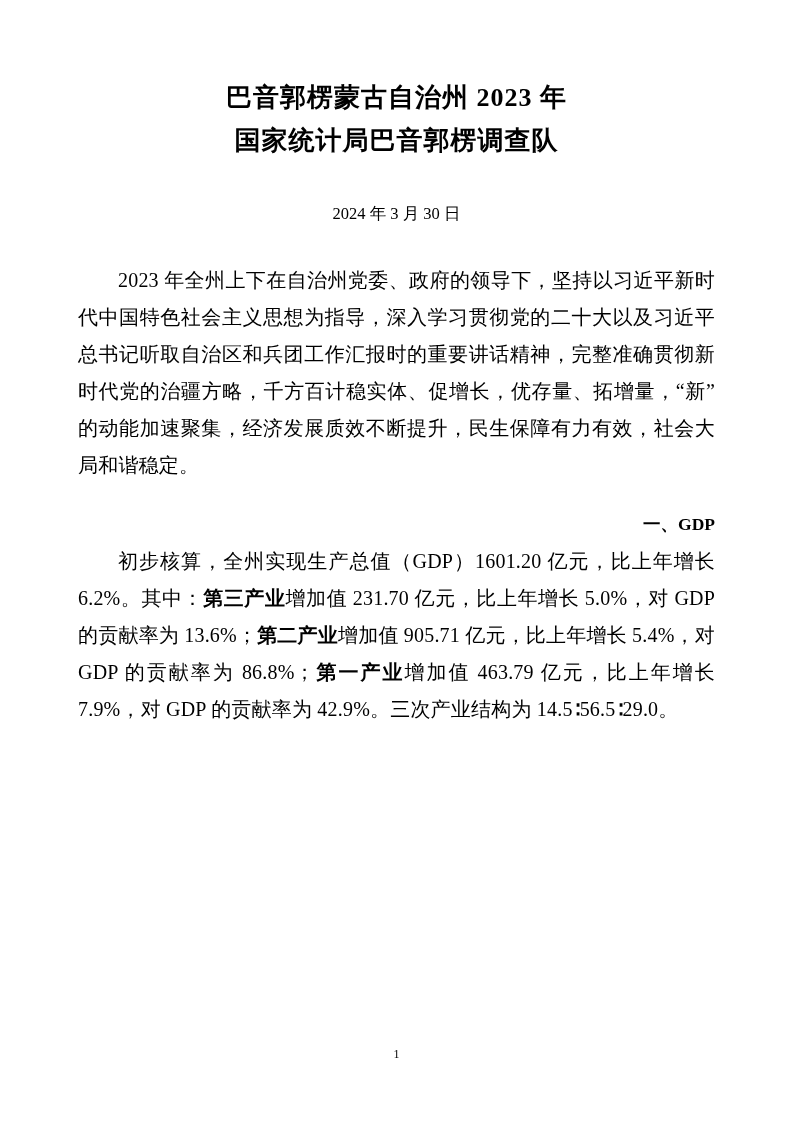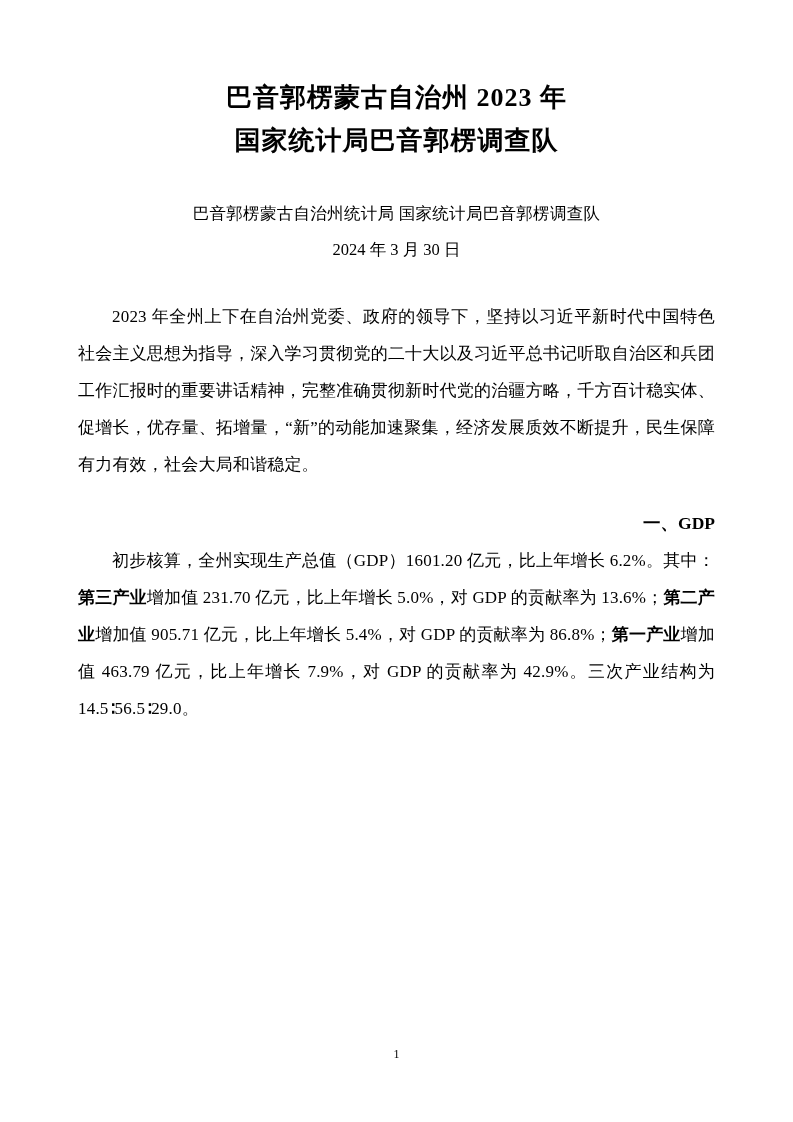--- a/index.html
+++ b/index.html
@@ -40,21 +40,21 @@
     margin-top: 34px;
   }
   .byline .org {
     display: block;
     letter-spacing: 0.3px;
   }
   .byline .date {
     display: block;
   }
   .body-p {
-    font-size: 17px;
+    font-size: 20px;
     line-height: 37px;
     text-align: justify;
     text-justify: inter-ideograph;
     text-indent: 2em;
     margin: 0;
     letter-spacing: 0.2px;
   }
   .gap-before {
     margin-top: 30px;
   }
@@ -82,21 +82,20 @@
 <body>
 
 <div class="page">
 
   <h1 class="doc-title">
     <span class="line">巴音郭楞蒙古自治州 2023 年</span>
     <span class="line">国家统计局巴音郭楞调查队</span>
   </h1>
 
   <div class="byline">
-    <span class="org">巴音郭楞蒙古自治州统计局  国家统计局巴音郭楞调查队</span>
     <span class="date">2024 年 3 月 30 日</span>
   </div>
 
   <p class="body-p gap-before">2023 年全州上下在自治州党委、政府的领导下，坚持以习近平新时代中国特色社会主义思想为指导，深入学习贯彻党的二十大以及习近平总书记听取自治区和兵团工作汇报时的重要讲话精神，完整准确贯彻新时代党的治疆方略，千方百计稳实体、促增长，优存量、拓增量，“新”的动能加速聚集，经济发展质效不断提升，民生保障有力有效，社会大局和谐稳定。</p>
 
   <h2 class="section-heading">一、GDP</h2>
 
   <p class="body-p"><span>初步核算，全州实现生产总值（GDP）1601.20 亿元，比上年增长 6.2%。其中：</span><span class="bold">第三产业</span><span>增加值 231.70 亿元，比上年增长 5.0%，对 GDP 的贡献率为 13.6%；</span><span class="bold">第二产业</span><span>增加值 905.71 亿元，比上年增长 5.4%，对 GDP 的贡献率为 86.8%；</span><span class="bold">第一产业</span><span>增加值 463.79 亿元，比上年增长 7.9%，对 GDP 的贡献率为 42.9%。三次产业结构为 14.5∶56.5∶29.0。</span></p>
 
   <div class="page-number">1</div>

